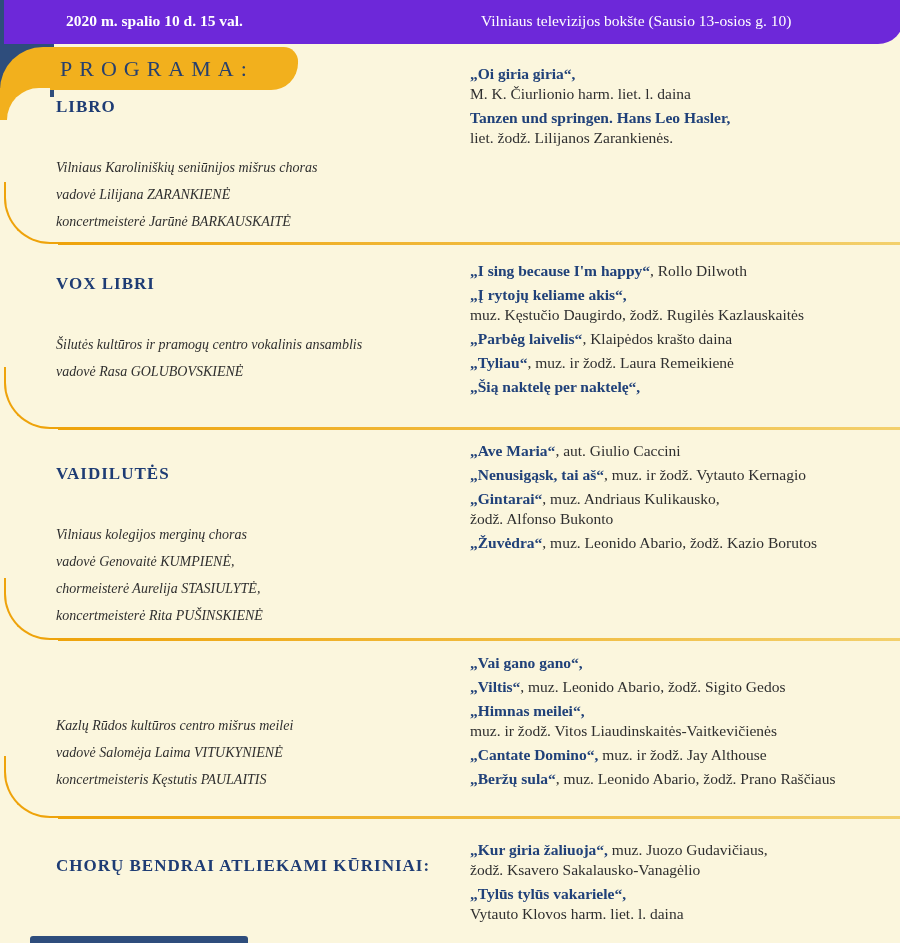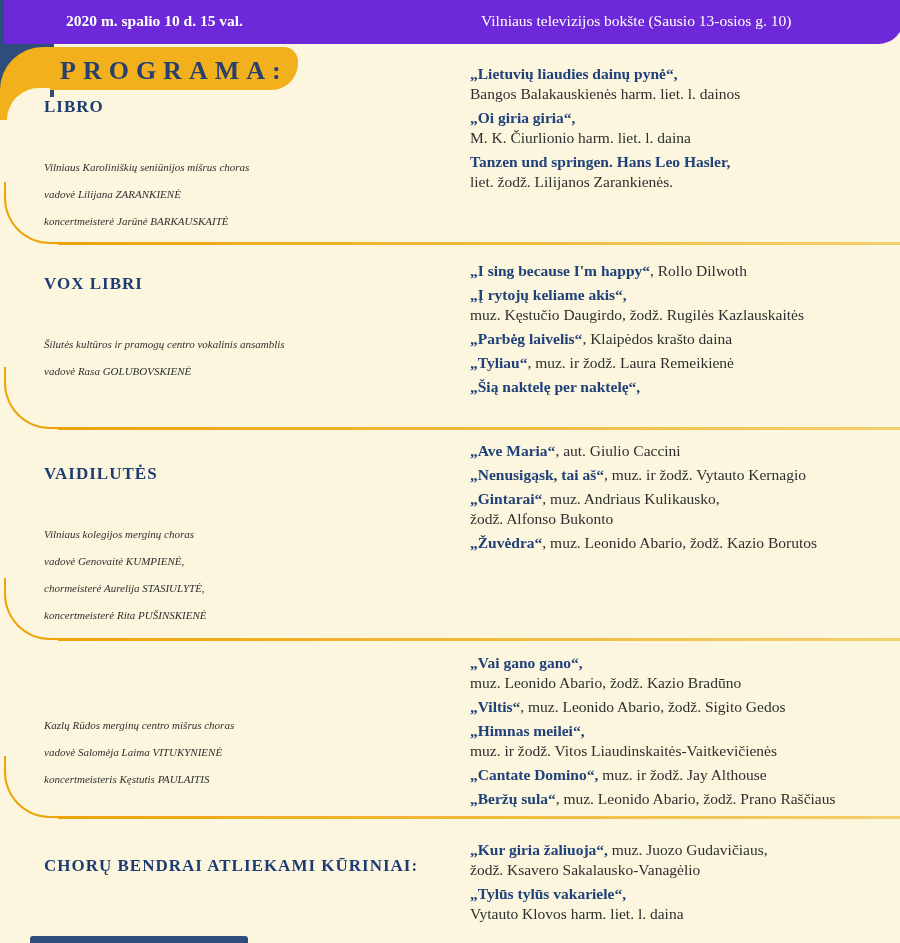--- a/index.html
+++ b/index.html
@@ -26,21 +26,21 @@
     color:#ffffff;font-size:15.5px;
   }
   
   .program-banner{
     position:absolute;left:0;top:47px;width:298px;height:43px;
     background:#f2b01d;
     border-radius:48px 16px 30px 0;
   }
   .program-label{
     position:absolute;left:60px;top:56px;
-    color:#27406e;font-weight:bold;font-size:26px;letter-spacing:7px;
+    color:#27406e;font-weight:normal;font-size:22px;letter-spacing:7px;
   }
   .banner-tail{
     position:absolute;left:0;top:88px;width:50px;height:32px;
     background:#f2b01d;
   }
   .banner-tail-mask{
     position:absolute;left:7px;top:88px;width:43px;height:32px;
     background:#fbf6dd;border-top-left-radius:36px;
   }
   
@@ -56,29 +56,29 @@
     background:linear-gradient(to right,#eea30b,#f3d06c);
   }
   .sep1{top:182px}.sep2{top:367px}.sep3{top:578px}.sep4{top:756px}
   
   .footer-bar{
     position:absolute;left:30px;top:936px;width:218px;height:7px;
     background:#2e4d7c;border-radius:3px 3px 0 0;
   }
   
   .sec-left{
-    position:absolute;left:44px;width:400px;
+    position:absolute;left:56px;width:400px;
   }
   .sec-heading{
     color:#1e3c74;font-weight:bold;font-size:17px;letter-spacing:1px;
     line-height:22px;
   }
   .sec-desc{margin-top:36px;}
   .desc-line{
-    font-style:italic;font-size:11px;line-height:27px;color:#2f2f2f;
+    font-style:italic;font-size:14px;line-height:27px;color:#2f2f2f;
   }
   .sec-right{
     position:absolute;left:470px;width:430px;
   }
   .song{margin:0 0 4px 0;font-size:15.5px;line-height:20px;}
   .song-title{color:#204179;font-weight:bold;}
   .song-inline{color:#2f2f2f;}
   .song-line{color:#2f2f2f;}
   .sec-left-libro{top:96px}      .sec-right-libro{top:64px}
   .sec-left-voxlibri{top:273px}  .sec-right-voxlibri{top:261px}
@@ -122,21 +122,20 @@
   <div>
     <div class="sec-left sec-left-libro">
       <div class="sec-heading">LIBRO</div>
       <div class="sec-desc">
           <div class="desc-line">Vilniaus Karoliniškių seniūnijos mišrus choras</div>
           <div class="desc-line">vadovė Lilijana ZARANKIENĖ</div>
           <div class="desc-line">koncertmeisterė Jarūnė BARKAUSKAITĖ</div>
         </div>
     </div>
     <div class="sec-right sec-right-libro">
-        <div class="song"><span class="song-title">„Lietuvių liaudies dainų pynė“,</span><div class="song-line">Bangos Balakauskienės harm. liet. l. dainos</div></div>
         <div class="song"><span class="song-title">„Oi giria giria“,</span><div class="song-line">M. K. Čiurlionio harm. liet. l. daina</div></div>
         <div class="song"><span class="song-title">Tanzen und springen. Hans Leo Hasler,</span><div class="song-line">liet. žodž. Lilijanos Zarankienės.</div></div>
       </div>
   </div>
 
   <div>
     <div class="sec-left sec-left-voxlibri">
       <div class="sec-heading">VOX LIBRI</div>
       <div class="sec-desc">
           <div class="desc-line">Šilutės kultūros ir pramogų centro vokalinis ansamblis</div>
@@ -166,27 +165,27 @@
         <div class="song"><span class="song-title">„Ave Maria“</span><span class="song-inline">, aut. Giulio Caccini</span></div>
         <div class="song"><span class="song-title">„Nenusigąsk, tai aš“</span><span class="song-inline">, muz. ir žodž. Vytauto Kernagio</span></div>
         <div class="song"><span class="song-title">„Gintarai“</span><span class="song-inline">, muz. Andriaus Kulikausko,</span><div class="song-line">žodž. Alfonso Bukonto</div></div>
         <div class="song"><span class="song-title">„Žuvėdra“</span><span class="song-inline">, muz. Leonido Abario, žodž. Kazio Borutos</span></div>
       </div>
   </div>
 
   <div>
     <div class="sec-left sec-left-viltis">
       <div class="sec-desc">
-          <div class="desc-line">Kazlų Rūdos merginų centro mišrus choras</div>
+          <div class="desc-line">Kazlų Rūdos kultūros centro mišrus meilei</div>
           <div class="desc-line">vadovė Salomėja Laima VITUKYNIENĖ</div>
           <div class="desc-line">koncertmeisteris Kęstutis PAULAITIS</div>
         </div>
     </div>
     <div class="sec-right sec-right-viltis">
-        <div class="song"><span class="song-title">„Vai gano gano“,</span><div class="song-line">muz. Leonido Abario, žodž. Kazio Bradūno</div></div>
+        <div class="song"><span class="song-title">„Vai gano gano“,</span></div>
         <div class="song"><span class="song-title">„Viltis“</span><span class="song-inline">, muz. Leonido Abario, žodž. Sigito Gedos</span></div>
         <div class="song"><span class="song-title">„Himnas meilei“,</span><div class="song-line">muz. ir žodž. Vitos Liaudinskaitės-Vaitkevičienės</div></div>
         <div class="song"><span class="song-title">„Cantate Domino“,</span><span class="song-inline"> muz. ir žodž. Jay Althouse</span></div>
         <div class="song"><span class="song-title">„Beržų sula“</span><span class="song-inline">, muz. Leonido Abario, žodž. Prano Raščiaus</span></div>
       </div>
   </div>
 
   <div>
     <div class="sec-left sec-left-final">
       <div class="sec-heading">CHORŲ BENDRAI ATLIEKAMI KŪRINIAI:</div>

